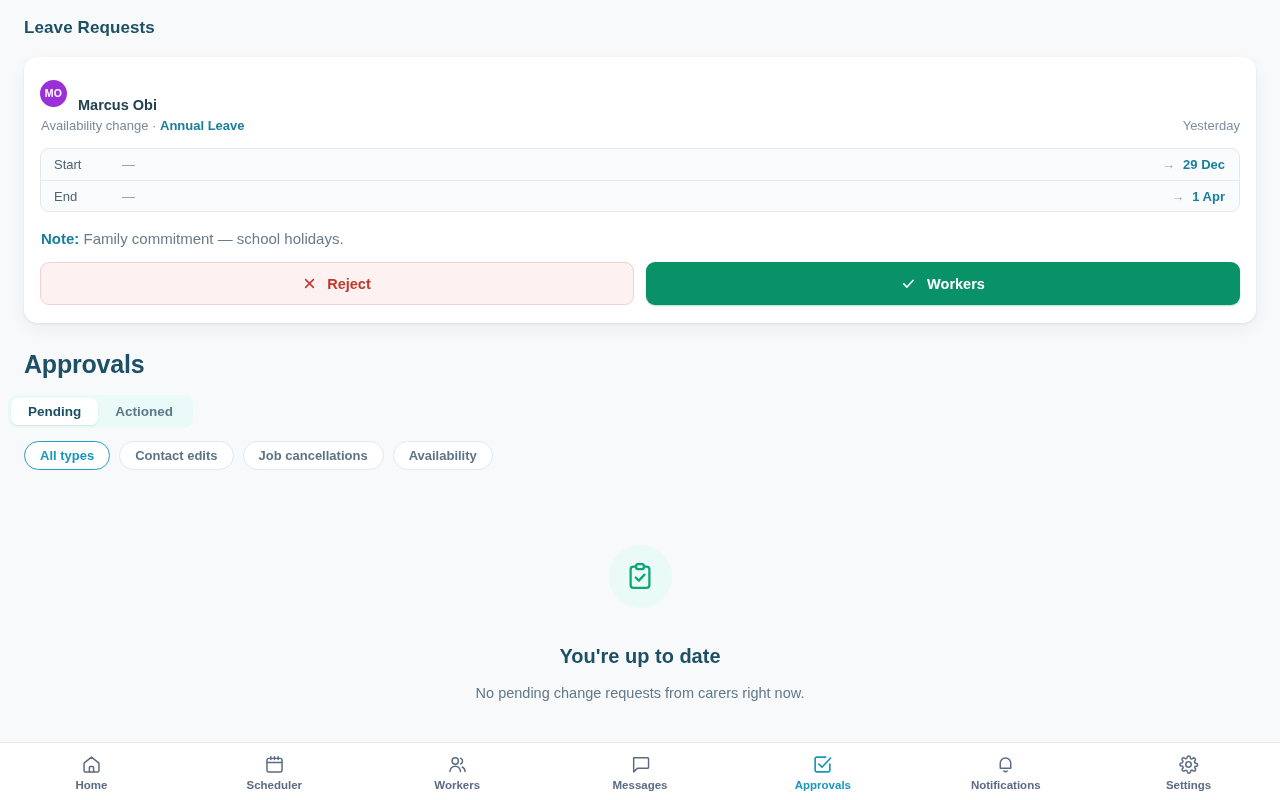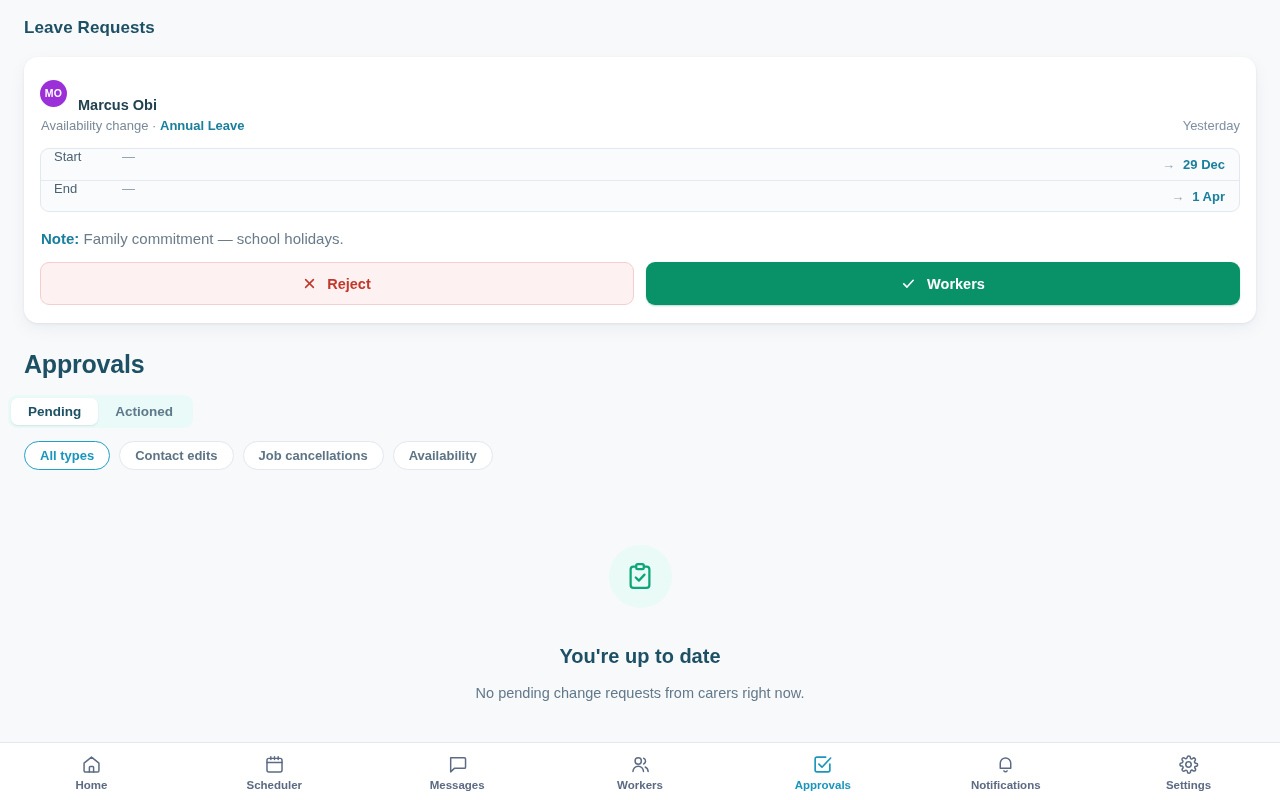--- a/index.html
+++ b/index.html
@@ -82,20 +82,21 @@
   .rows {
     margin-top: 15px;
     border: 1px solid #e2e8ee;
     border-radius: 9px;
     overflow: hidden;
     background: #fafbfd;
   }
   .row {
     height: 31px;
     display: flex;
+    align-items: center;
     padding: 0 14px 0 13px;
     font-size: 13px;
   }
   .row + .row { border-top: 1px solid #e4eaf0; }
   .row-label {
     color: #4b6273;
     width: 68px;
     flex: 0 0 auto;
   }
   .row-old {
@@ -396,38 +397,38 @@
           <path d="M3.4 9.6 H20.6"></path>
           <path d="M7.8 3.2 V6.4 M12 3.2 V6.4 M16.2 3.2 V6.4"></path>
         </svg>
       </span>
       <span class="nav-label">Scheduler</span>
     </div>
 
     <div class="nav-item">
       <span>
         <svg width="21" height="21" viewBox="0 0 24 24" fill="none" stroke="currentColor" stroke-width="1.7" stroke-linecap="round" stroke-linejoin="round">
-          <path d="M4.2 4.4 H19.8 a1.4 1.4 0 0 1 1.4 1.4 V15 a1.4 1.4 0 0 1-1.4 1.4 H8.4 L4.2 20.4 Z"></path>
-        </svg>
-      </span>
-      <span class="nav-label">Messages</span>
-    </div>
-
-    <div class="nav-item">
-      <span>
-        <svg width="21" height="21" viewBox="0 0 24 24" fill="none" stroke="currentColor" stroke-width="1.7" stroke-linecap="round" stroke-linejoin="round">
           <circle cx="9.4" cy="8" r="3.6"></circle>
           <path d="M3.4 20 a6 6 0 0 1 12 0"></path>
           <path d="M15.6 4.8 a3.6 3.6 0 0 1 0 6.6"></path>
           <path d="M17.4 14.9 a6 6 0 0 1 3.3 5.1"></path>
         </svg>
       </span>
       <span class="nav-label">Workers</span>
     </div>
 
+    <div class="nav-item">
+      <span>
+        <svg width="21" height="21" viewBox="0 0 24 24" fill="none" stroke="currentColor" stroke-width="1.7" stroke-linecap="round" stroke-linejoin="round">
+          <path d="M4.2 4.4 H19.8 a1.4 1.4 0 0 1 1.4 1.4 V15 a1.4 1.4 0 0 1-1.4 1.4 H8.4 L4.2 20.4 Z"></path>
+        </svg>
+      </span>
+      <span class="nav-label">Messages</span>
+    </div>
+
     <div class="nav-item active">
       <span>
         <svg width="21" height="21" viewBox="0 0 24 24" fill="none" stroke="currentColor" stroke-width="1.9" stroke-linecap="round" stroke-linejoin="round">
           <path d="M20.4 11.4 V18.4 a2 2 0 0 1-2 2 H5.6 a2 2 0 0 1-2-2 V5.6 a2 2 0 0 1 2-2 H15.6"></path>
           <path d="M7.9 11.6 L11.4 15.1 L21.3 4.6"></path>
         </svg>
       </span>
       <span class="nav-label">Approvals</span>
     </div>
 

